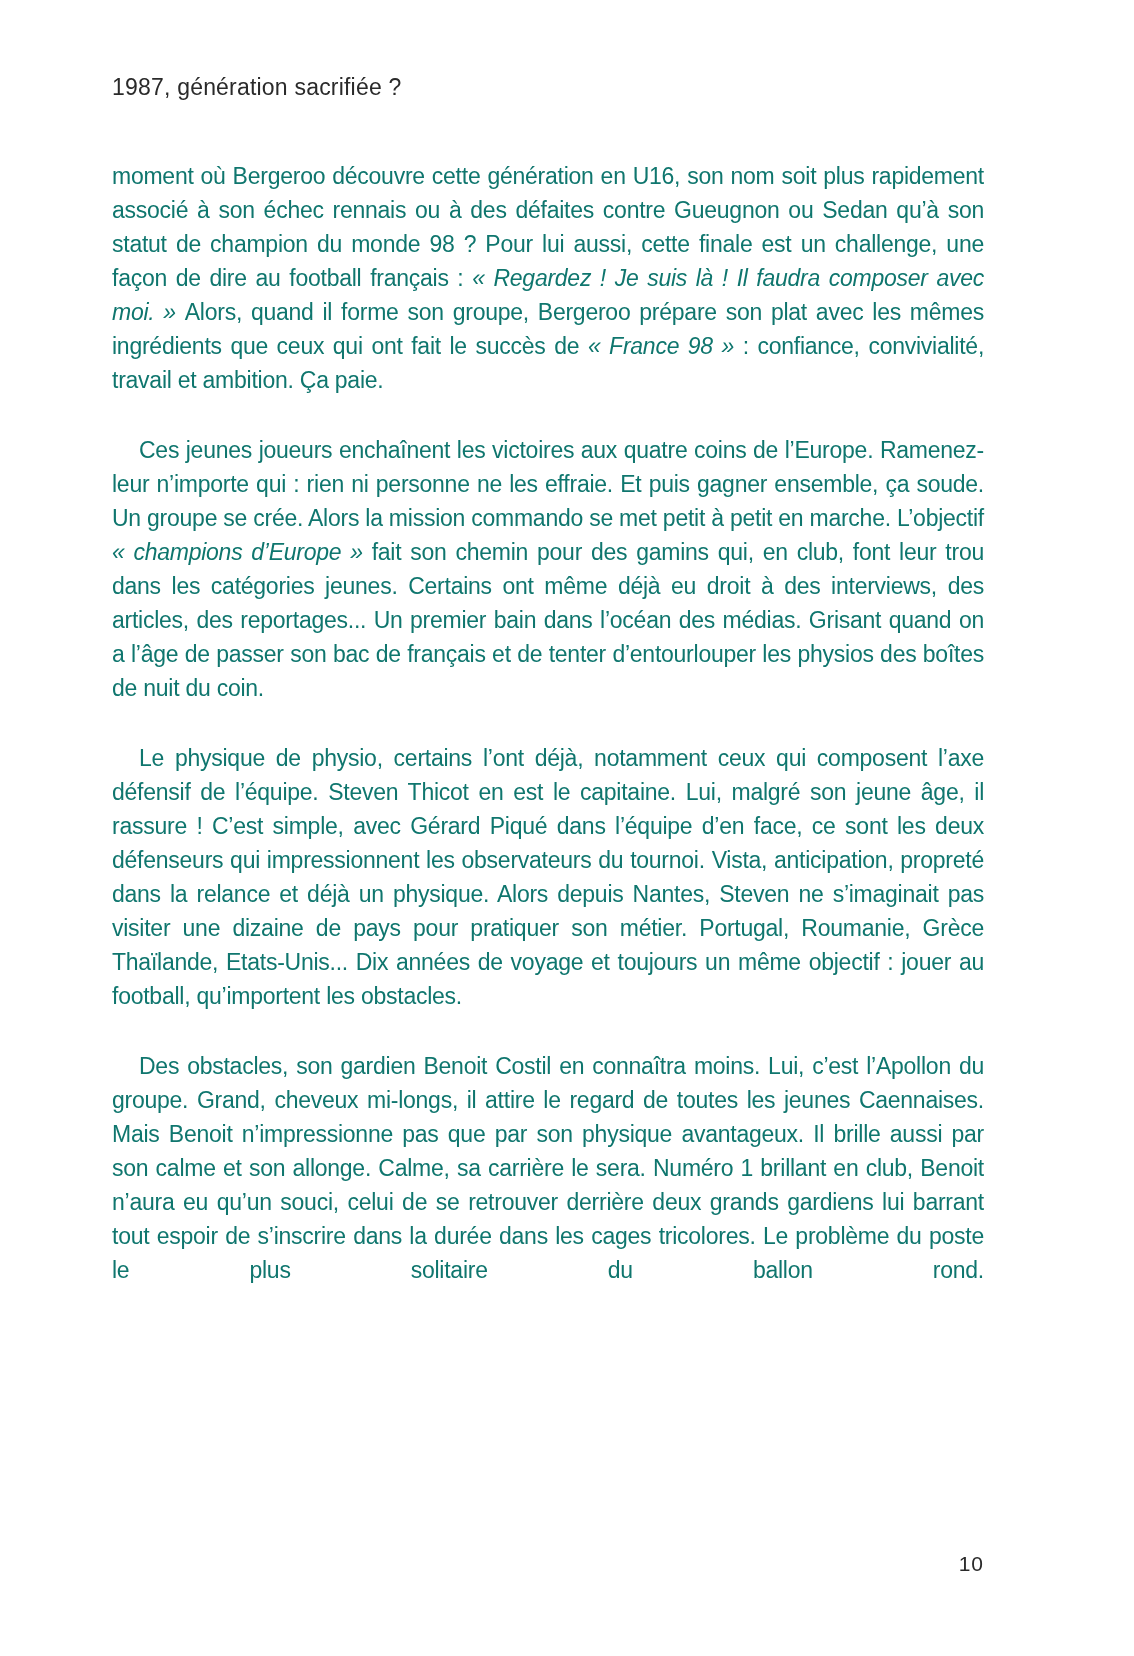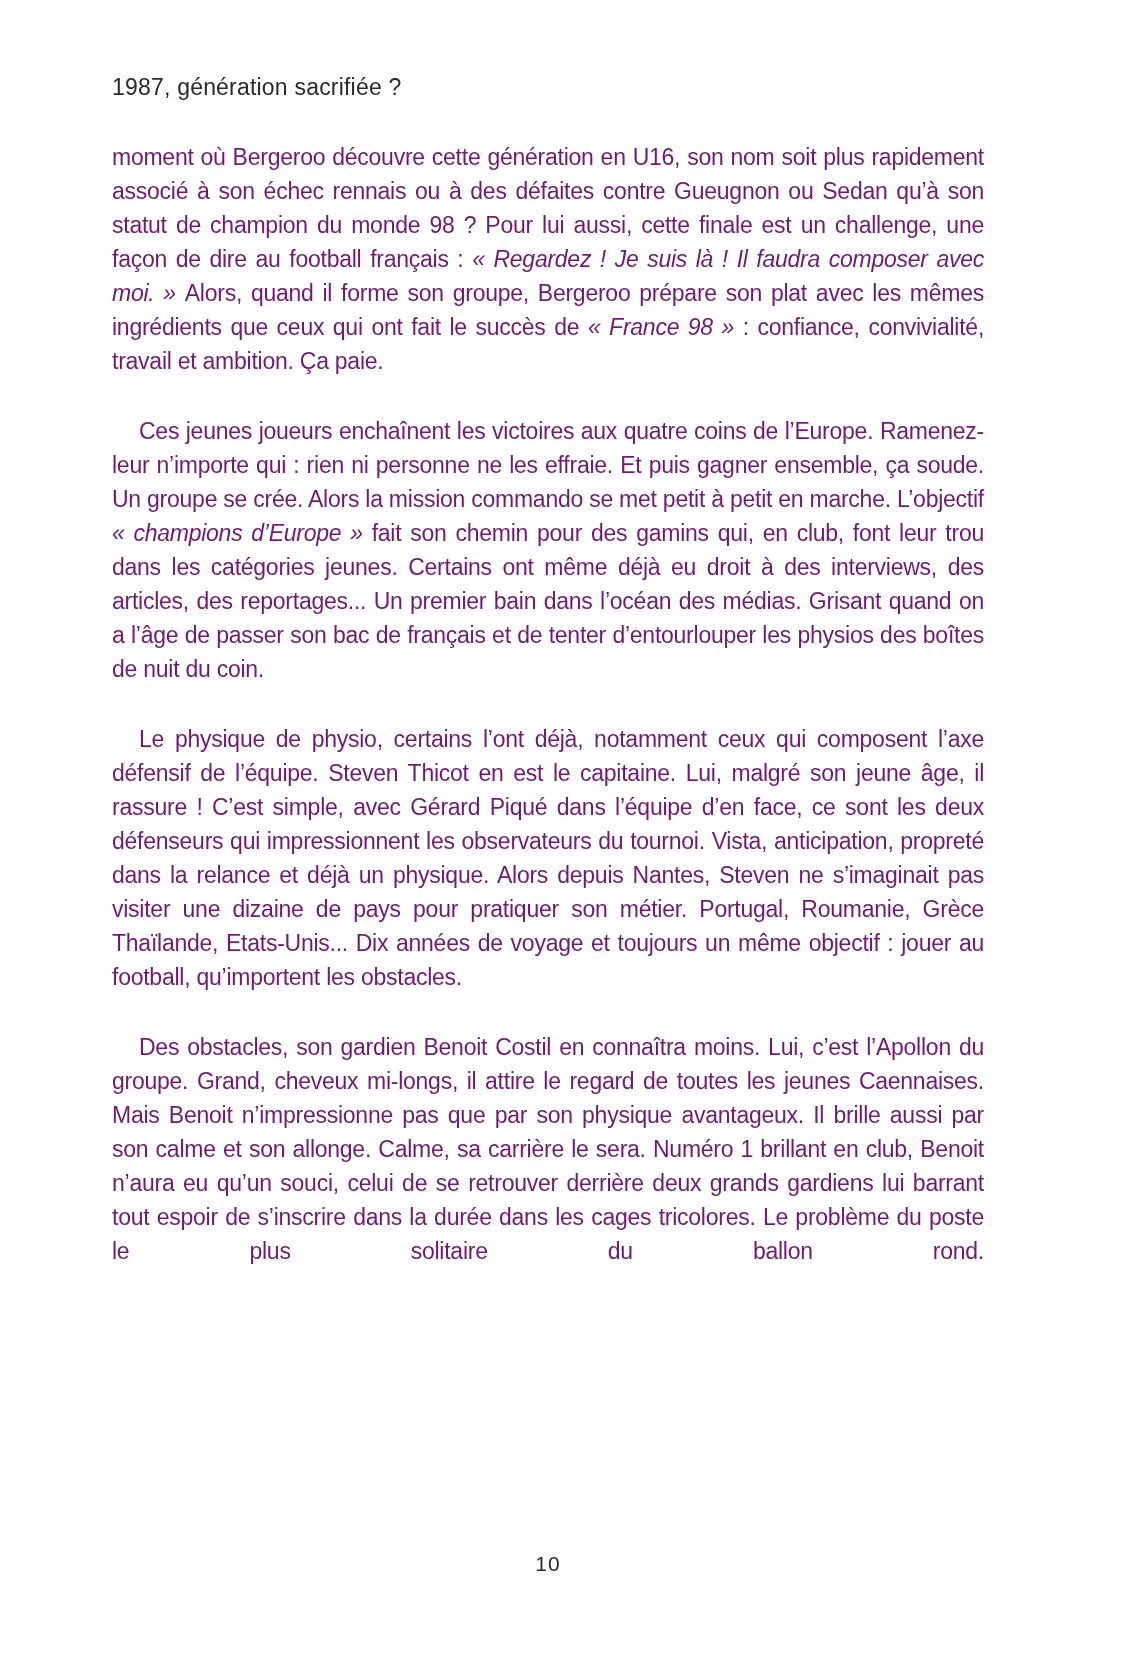--- a/index.html
+++ b/index.html
@@ -27,48 +27,48 @@
     left: 112px;
     top: 74px;
     font-size: 23px;
     letter-spacing: 0.2px;
     color: #2a2a2a;
     white-space: nowrap;
   }
   .body-text {
     position: absolute;
     left: 112px;
-    top: 140px;
+    top: 159px;
     width: 872px;
     font-size: 23px;
     line-height: 34px;
     letter-spacing: -0.25px;
     text-align: justify;
-    color: #701a75;
+    color: #0f766e;
   }
   .body-text p {
     margin: 0 0 36px 0;
   }
   .body-text p.indent {
     text-indent: 27px;
   }
   
   .body-text p:last-child {
     margin-bottom: 0;
     text-align-last: justify;
   }
   .italic {
     font-style: italic;
   }
   .page-number {
     position: absolute;
     left: 112px;
     top: 1552px;
     width: 872px;
-    text-align: center;
+    text-align: right;
     font-size: 21px;
     letter-spacing: 1px;
     color: #2a2a2a;
   }
 </style>
 </head>
 <body>
 
 <div class="page">
 

